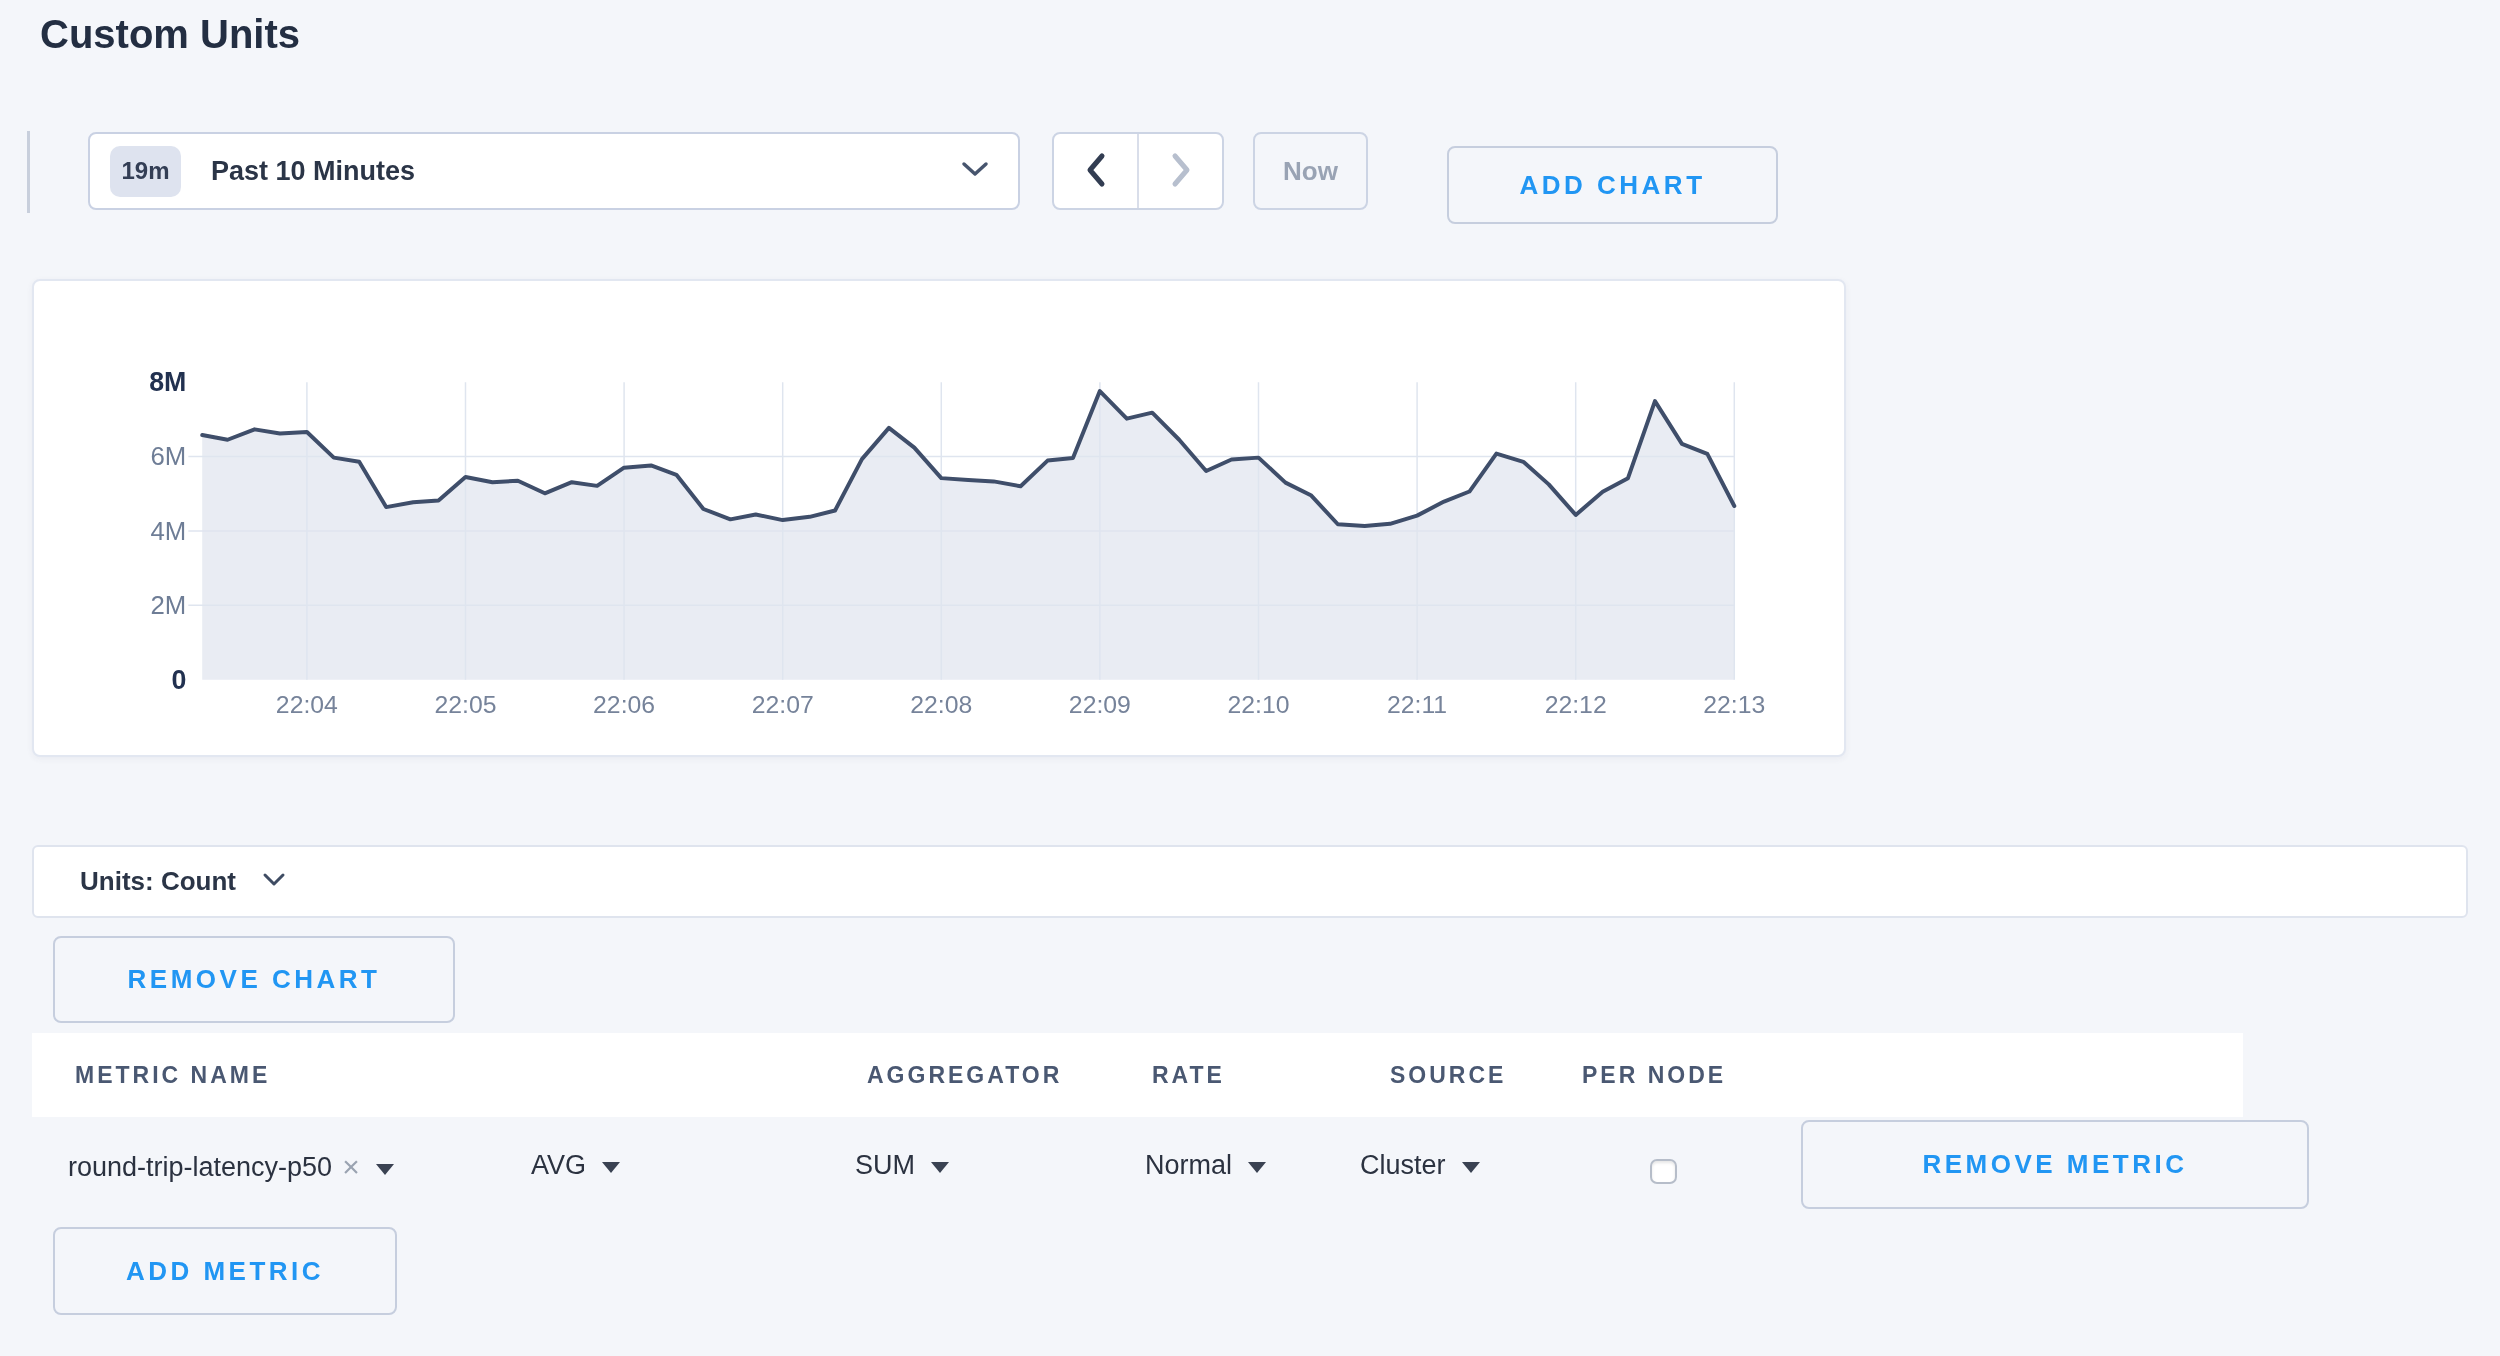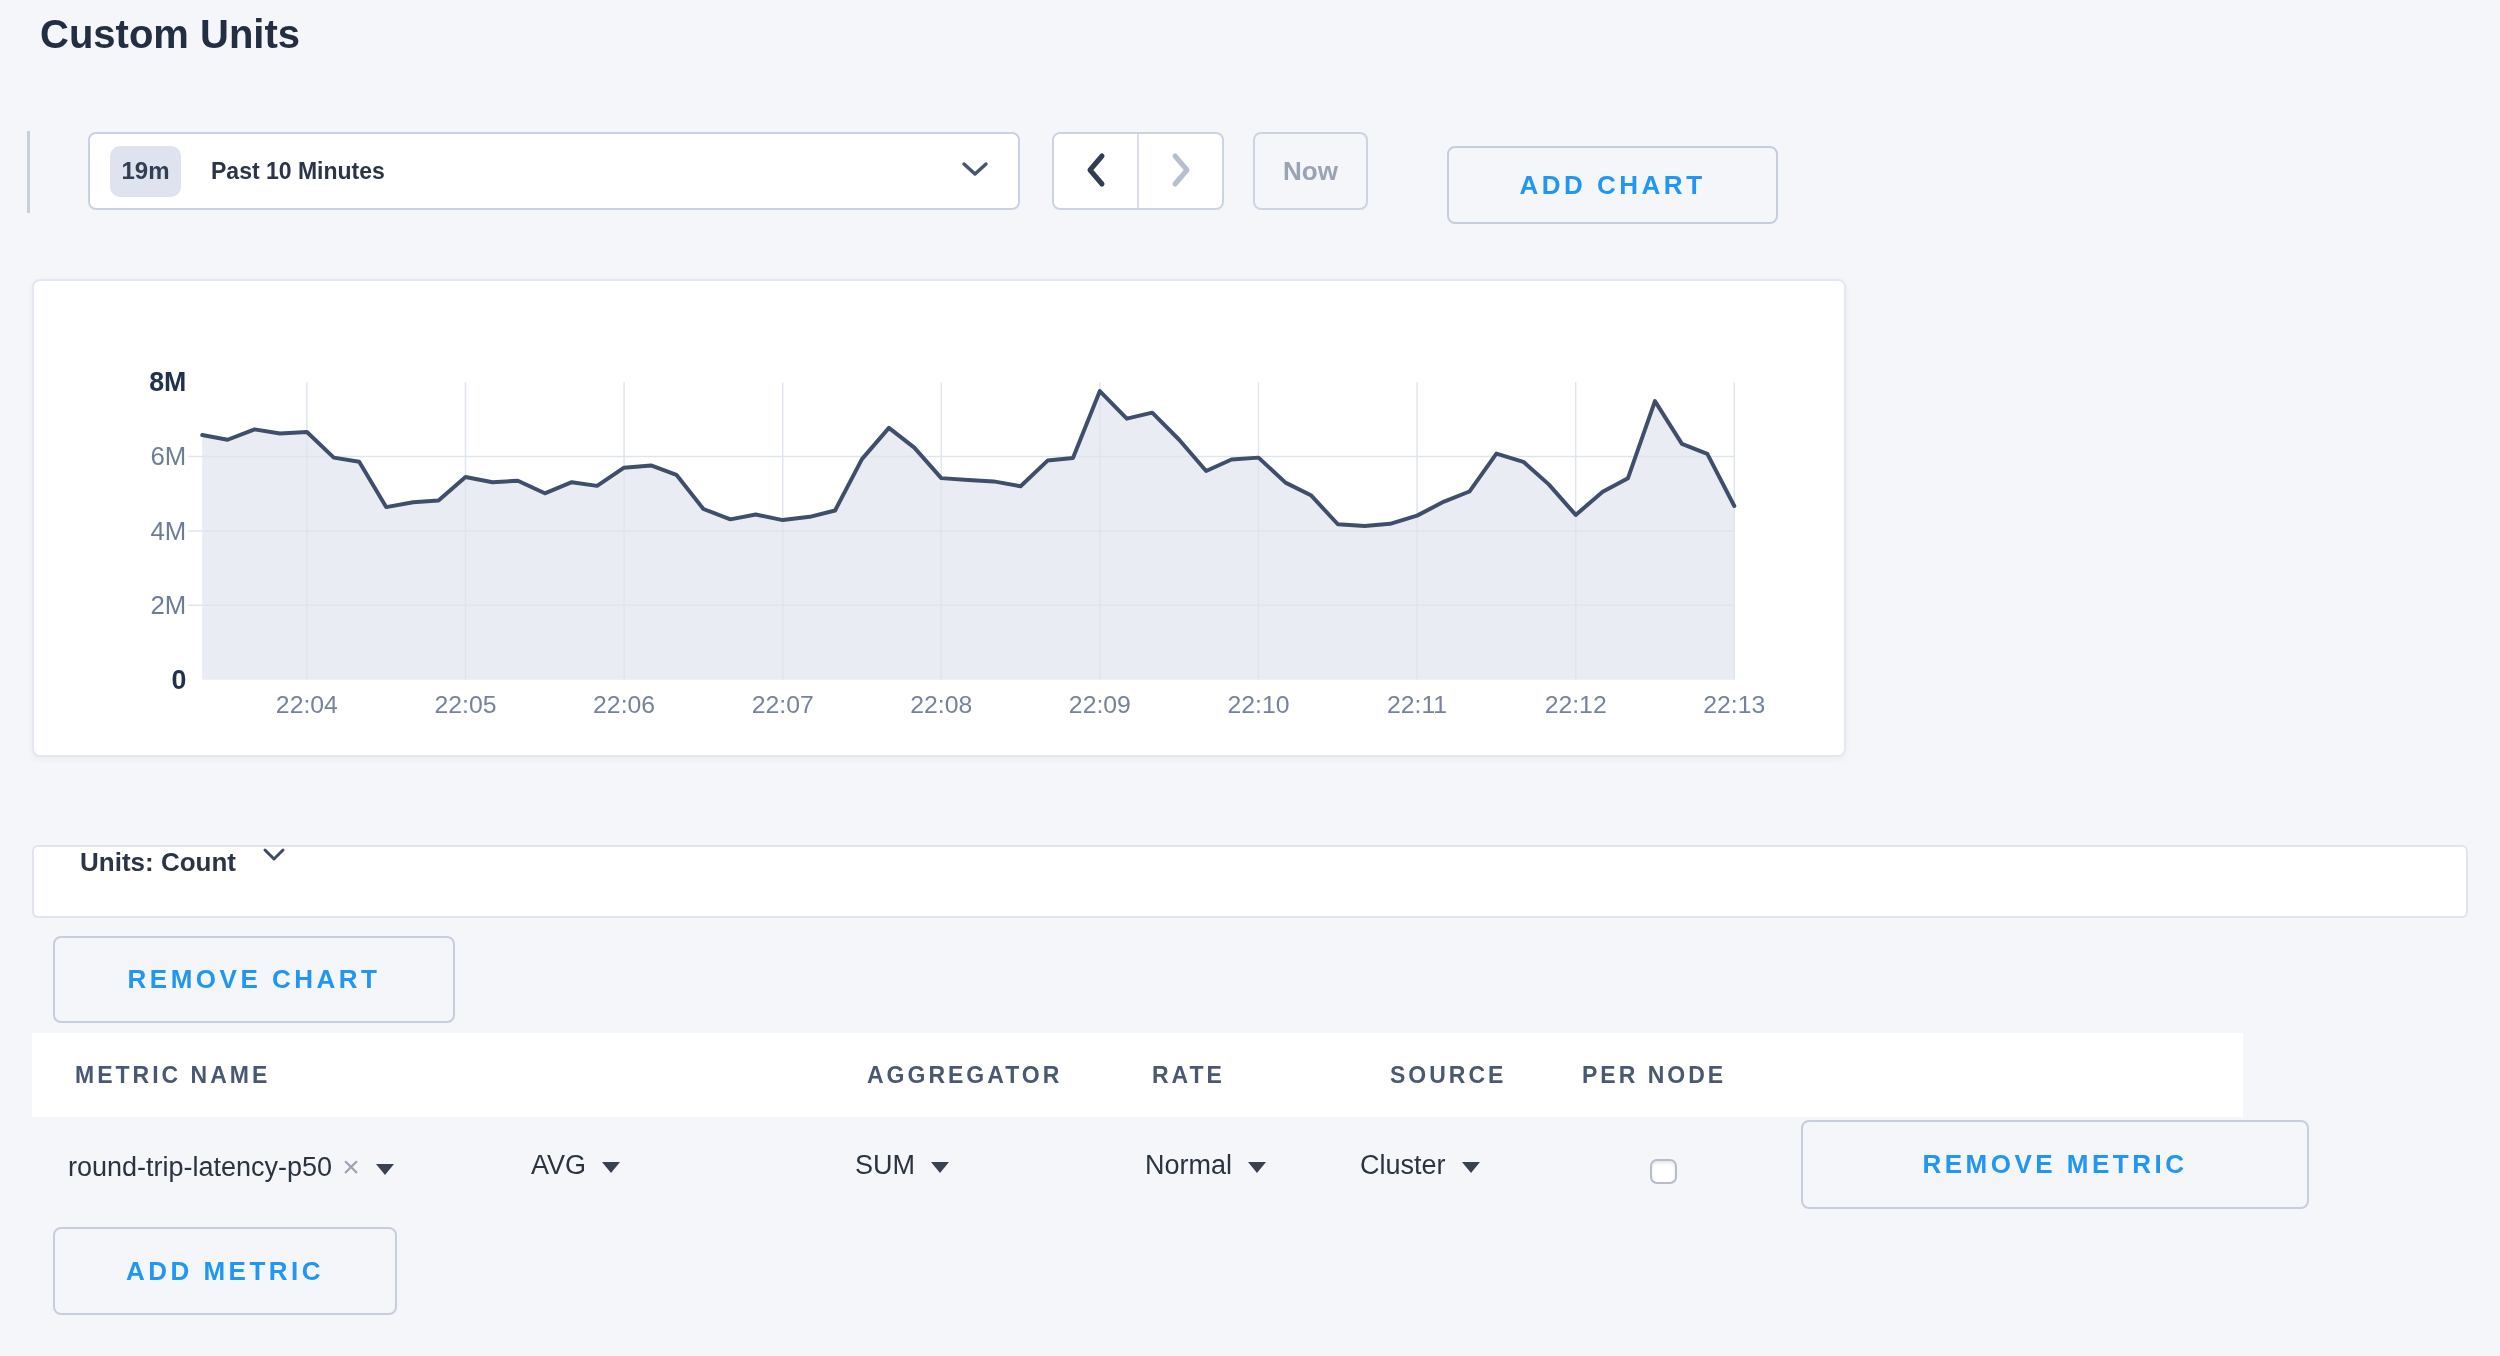--- a/index.html
+++ b/index.html
@@ -8,42 +8,42 @@
   .abs{position:absolute;}
   
   .page-title{left:40px;top:12px;font-size:40px;font-weight:600;color:#232e42;margin:0;}
   
   .v-divider{left:27px;top:131px;width:3px;height:82px;background:#c8cfdc;}
   .time-select{left:88px;top:132px;width:932px;height:78px;background:#fff;
     border:2px solid #c9d1e3;border-radius:8px;display:flex;align-items:center;
     padding:0 28px 0 20px;box-sizing:border-box;cursor:pointer;}
   .badge{background:#dee3ef;border-radius:10px;min-width:71px;height:51px;
     font-size:24px;font-weight:700;color:#333e55;display:flex;align-items:center;justify-content:center;}
-  .range-label{margin-left:30px;font-size:23px;font-weight:700;color:#2b3547;}
+  .range-label{margin-left:30px;font-size:27px;font-weight:700;color:#2b3547;}
   .chev-right{margin-left:auto;}
   .arrow-group{left:1052px;top:132px;width:172px;height:78px;border:2px solid #ccd4e4;
     border-radius:8px;background:#fff;display:flex;box-sizing:border-box;}
   .arrow-btn{flex:1;display:flex;align-items:center;justify-content:center;
     background:none;border:none;cursor:pointer;padding:0;}
   .arrow-btn + .arrow-btn{border-left:2px solid #d9deea;}
   .now-btn{left:1253px;top:132px;width:115px;height:78px;border:2px solid #ccd4e4;border-radius:8px;
     background:transparent;font-family:inherit;font-size:26px;font-weight:700;color:#99a3b4;cursor:default;}
   .blue-btn{border:2px solid #c6cede;border-radius:8px;background:transparent;cursor:pointer;
     font-family:inherit;font-size:26px;font-weight:600;letter-spacing:3.5px;color:#2196f3;}
   .add-chart{left:1447px;top:146px;width:331px;height:78px;text-align:center;}
   
   .chart-card{left:32px;top:279px;width:1814px;height:478px;background:#fff;
     border:2px solid #e2e7f1;border-radius:8px;box-shadow:0 2px 6px rgba(60,70,100,.06);box-sizing:border-box;}
   .chart-card svg{width:100%;height:100%;display:block;}
   .xlab{fill:#76839a;font-size:25px;font-family:"Liberation Sans",sans-serif;}
   .ylab{fill:#6e7d96;font-size:26px;font-family:"Liberation Sans",sans-serif;}
   .ylab-bold{fill:#223150;font-size:27px;font-weight:700;font-family:"Liberation Sans",sans-serif;}
   
   .units-bar{left:32px;top:845px;width:2436px;height:73px;background:#fff;border:2px solid #dfe4ee;
-    border-radius:6px;display:flex;padding-left:46px;box-sizing:border-box;cursor:pointer;}
+    border-radius:6px;display:flex;align-items:center;padding-left:46px;box-sizing:border-box;cursor:pointer;}
   .units-label{font-size:26px;font-weight:700;color:#2b3547;margin-right:26px;}
   
   .remove-chart{left:53px;top:936px;width:402px;height:87px;}
   .table-header{left:32px;top:1033px;width:2211px;height:84px;background:#fff;}
   .th{position:absolute;top:0;height:84px;line-height:84px;font-size:23px;font-weight:700;
     letter-spacing:3px;color:#4a5872;white-space:nowrap;}
   .sel{position:absolute;top:1150px;display:flex;align-items:center;cursor:pointer;}
   .sel-text{font-size:27px;color:#2b3240;}
   .clear-x{font-size:30px;color:#9aa3b1;margin-left:10px;cursor:pointer;}
   .caret{display:inline-block;width:0;height:0;border-left:9px solid transparent;

